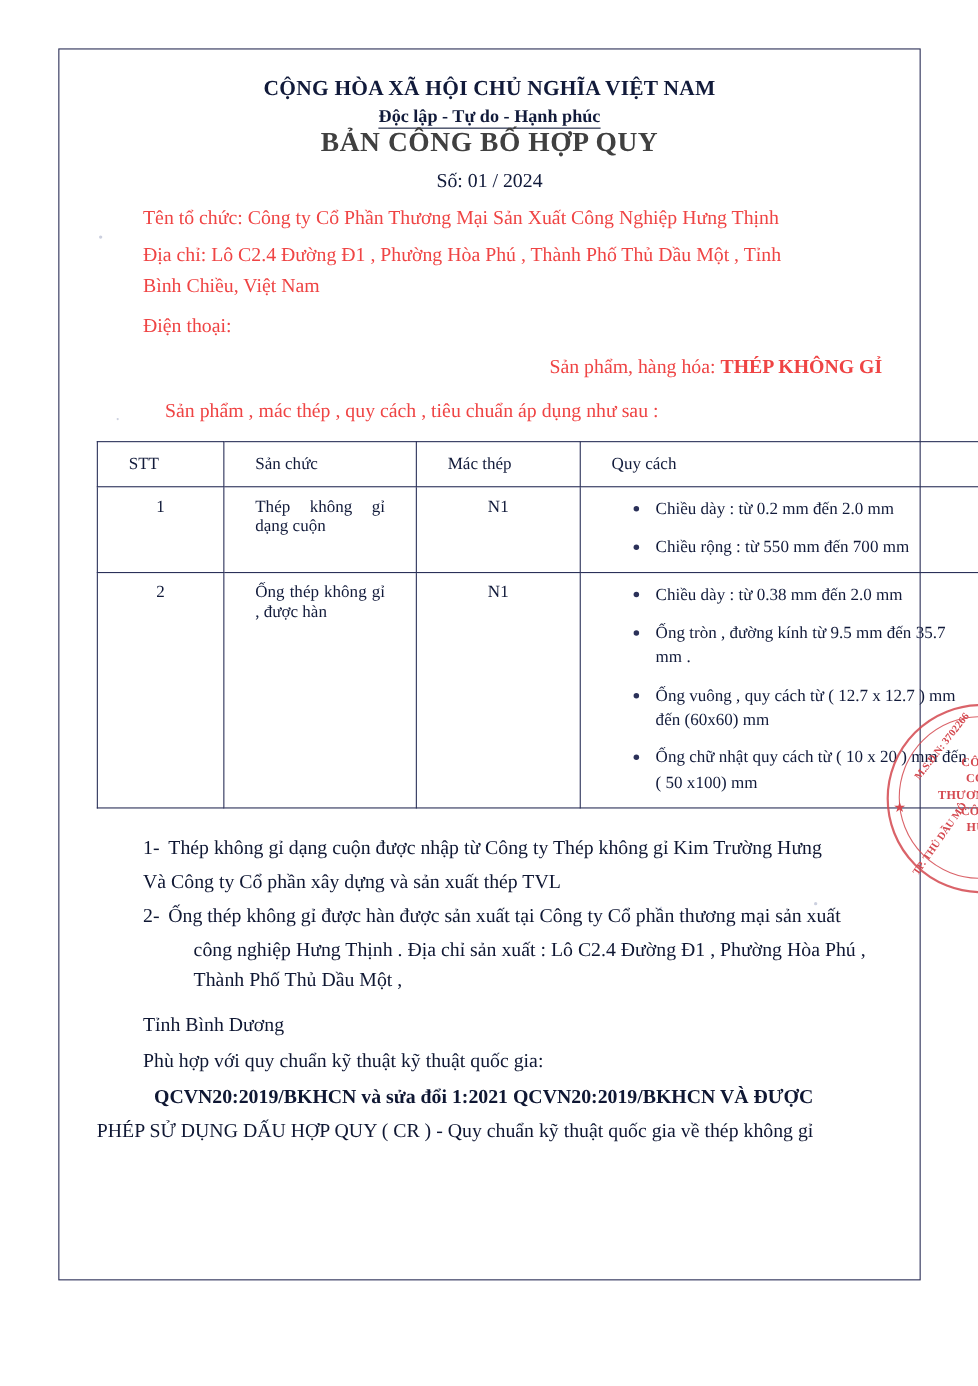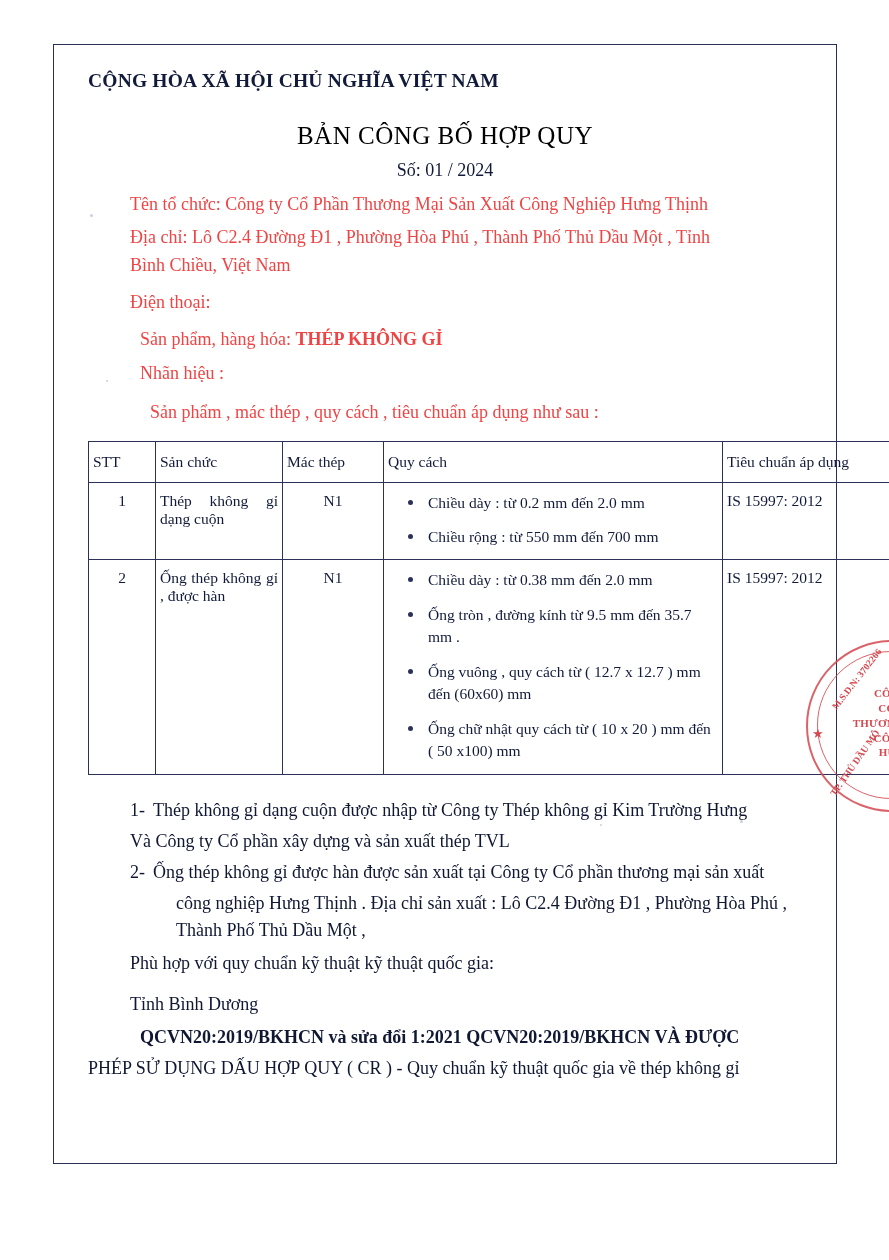--- a/index.html
+++ b/index.html
@@ -30,75 +30,74 @@
   .content {
     position: absolute;
     left: 66px;
     top: 58px;
     width: 758px;
     box-sizing: border-box;
     padding: 12px 22px 0 22px;
   }
 
   .national-title {
-    text-align: left;
+    text-align: center;
     font-weight: bold;
     font-size: 19.5px;
     letter-spacing: .2px;
     color: #111a3a;
   }
   .national-sub {
     text-align: center;
     font-weight: bold;
     font-size: 16.5px;
     margin-top: 4px;
     color: #111a3a;
   }
   .national-sub span {
     border-bottom: 1.4px solid #111a3a;
     padding-bottom: 1px;
   }
 
   .doc-title {
     text-align: center;
-    font-weight: normal;
+    font-weight: bold;
     font-size: 25px;
-    margin-top: 30px;
     letter-spacing: .5px;
-    color: #000000;
+    color: #404040;
   }
   .doc-number {
     text-align: center;
     font-size: 18px;
     margin-top: 10px;
     color: #111a3a;
   }
 
   .para {
     font-size: 18px;
     line-height: 1.52;
     margin-top: 10px;
     color: #ef4444;
   }
   .indent-1 { padding-left: 42px; }
-  .indent-2 { padding-left: 52px; }
+  .indent-2 { padding-left: 52px; text-align: right; }
   .indent-3 { padding-left: 62px; }
   .bold { font-weight: bold; }
 
   table.spec {
     width: 712px;
     margin-top: 14px;
     margin-left: 0px;
     border-collapse: collapse;
     table-layout: fixed;
   }
   table.spec th, table.spec td {
     border: 1.2px solid #2b3159;
     vertical-align: top;
-    padding: 9px 4px;
+    padding: 9px 28px;
     font-size: 15.5px;
     color: #111a3a;
   }
   table.spec th {
     font-weight: normal;
     text-align: left;
     padding-top: 11px;
     padding-bottom: 11px;
   }
   .col-stt { width: 58px; text-align: center; }
@@ -213,34 +212,34 @@
   }
 </style>
 </head>
 <body>
 
 <div class="page-frame"></div>
 
 <div class="content">
 
   <div class="national-title">CỘNG HÒA XÃ HỘI CHỦ NGHĨA VIỆT NAM</div>
+  <div class="national-sub"><span>Độc lập - Tự do - Hạnh phúc</span></div>
 
   <div class="doc-title">BẢN CÔNG BỐ HỢP QUY</div>
   <div class="doc-number">Số: 01 / 2024</div>
 
   <div class="para indent-1">Tên tổ chức: Công ty Cổ Phần Thương Mại Sản Xuất Công Nghiệp Hưng Thịnh</div>
   <div class="para indent-1" style="margin-top:6px">Địa chỉ: Lô C2.4 Đường Đ1 , Phường Hòa Phú , Thành Phố Thủ Dầu Một , Tỉnh</div>
   <div class="para indent-1" style="margin-top:0">Bình Chiều, Việt Nam</div>
   <div class="para indent-1">Điện thoại:</div>
 
   <div class="para indent-2">
     <span>Sản phẩm, hàng hóa:</span>
     <span class="bold">THÉP KHÔNG GỈ</span>
   </div>
-  <div class="para indent-2" style="margin-top:6px">Nhãn hiệu :</div>
   <div class="para indent-3" style="margin-top:12px">Sản phẩm , mác thép , quy cách , tiêu chuẩn áp dụng như sau :</div>
 
   <table class="spec">
     <thead>
       <tr>
         <th class="col-stt">STT</th>
         <th class="col-sp">Sản chức</th>
         <th class="col-mac">Mác thép</th>
         <th class="col-qc">Quy cách</th>
         <th class="col-tc">Tiêu chuẩn áp dụng</th>
@@ -284,22 +283,22 @@
     <div class="note-cont">Và Công ty Cổ phần xây dựng và sản xuất thép TVL</div>
 
     <div class="note-item" style="margin-top:4px">
       <span class="note-num">2-</span>
       <span class="note-text">Ống thép không gỉ được hàn được sản xuất tại Công ty Cổ phần thương mại sản xuất</span>
     </div>
     <div class="note-cont2">công nghiệp Hưng Thịnh . Địa chỉ sản xuất : Lô C2.4 Đường Đ1 , Phường Hòa Phú ,</div>
     <div class="note-cont2">Thành Phố Thủ Dầu Một ,</div>
   </div>
 
+  <div class="final final-1" style="margin-top:14px">Tỉnh Bình Dương</div>
   <div class="final final-1" style="margin-top:6px">Phù hợp với quy chuẩn kỹ thuật kỹ thuật quốc gia:</div>
-  <div class="final final-1" style="margin-top:14px">Tỉnh Bình Dương</div>
   <div class="final final-2" style="margin-top:6px">QCVN20:2019/BKHCN và sửa đổi 1:2021  QCVN20:2019/BKHCN VÀ ĐƯỢC</div>
   <div class="final final-3">PHÉP SỬ DỤNG DẤU HỢP QUY ( CR ) -  Quy chuẩn kỹ thuật quốc gia về thép không gỉ</div>
 
 </div>
 
 <div class="stamp">
   <div class="ring-outer"></div>
   <div class="ring-inner"></div>
   <div class="arc-top">M.S.D.N: 3702266</div>
   <div class="arc-bottom">TP. THỦ DẦU MỘ</div>

